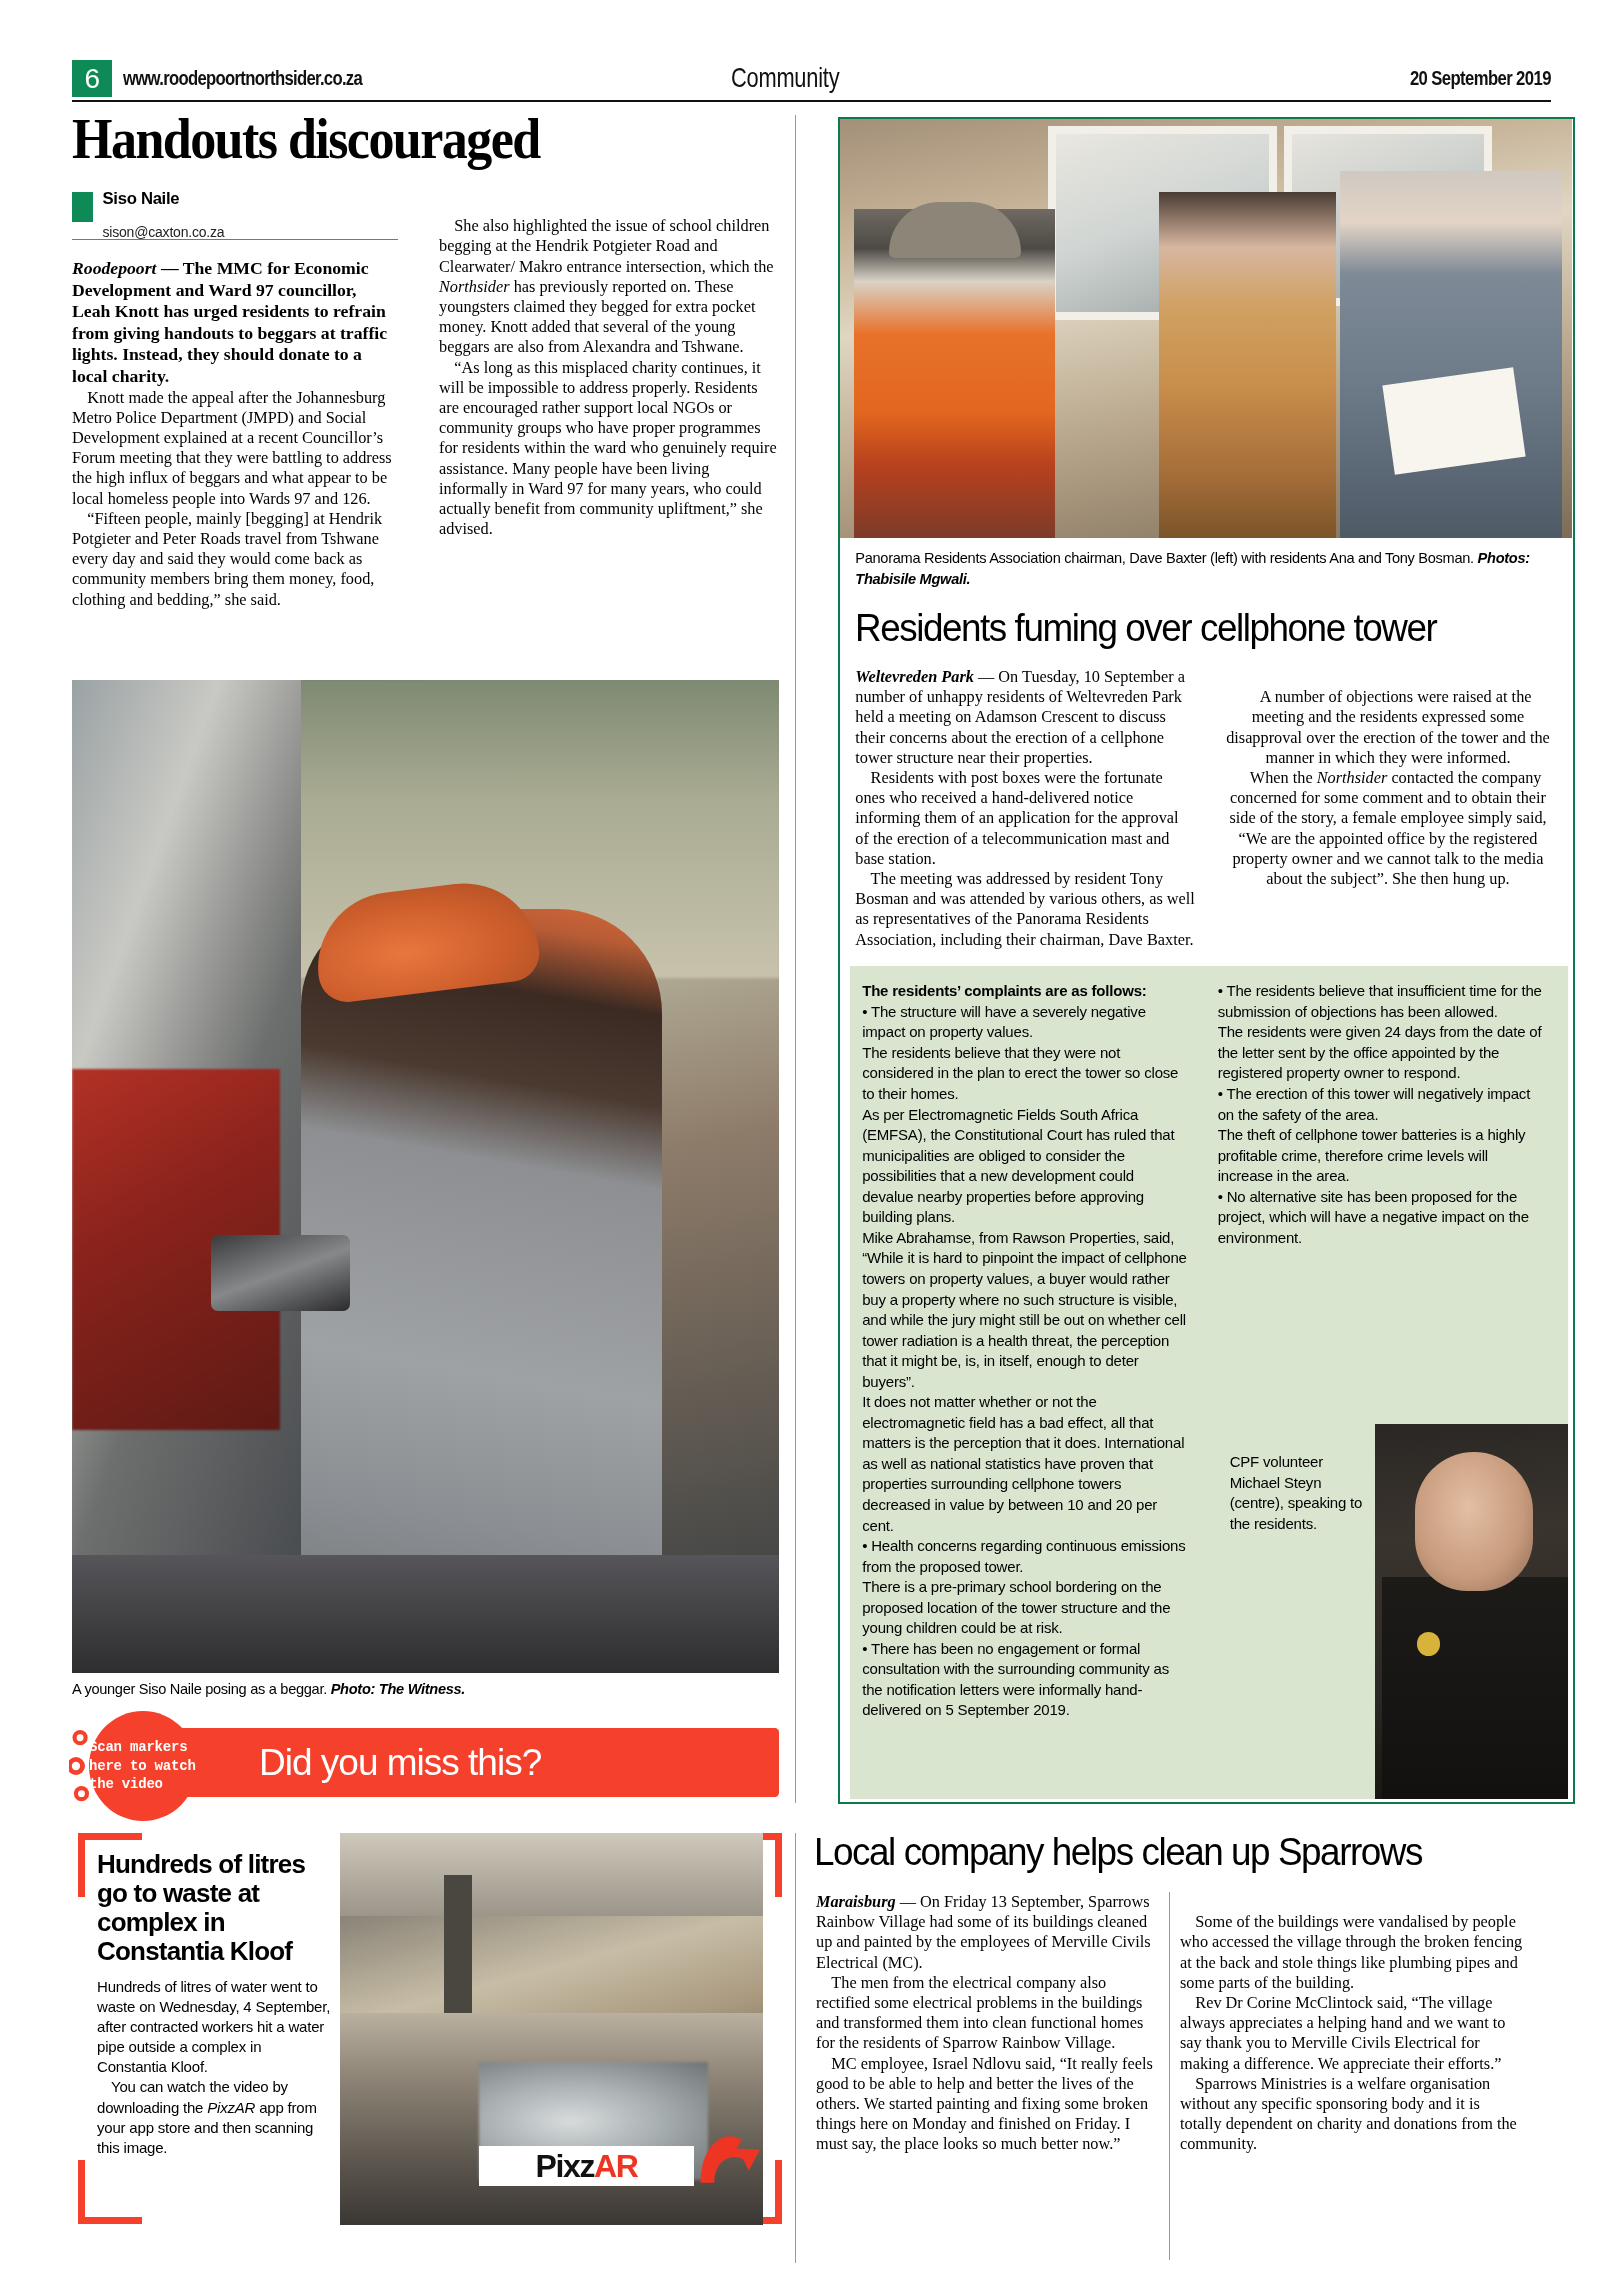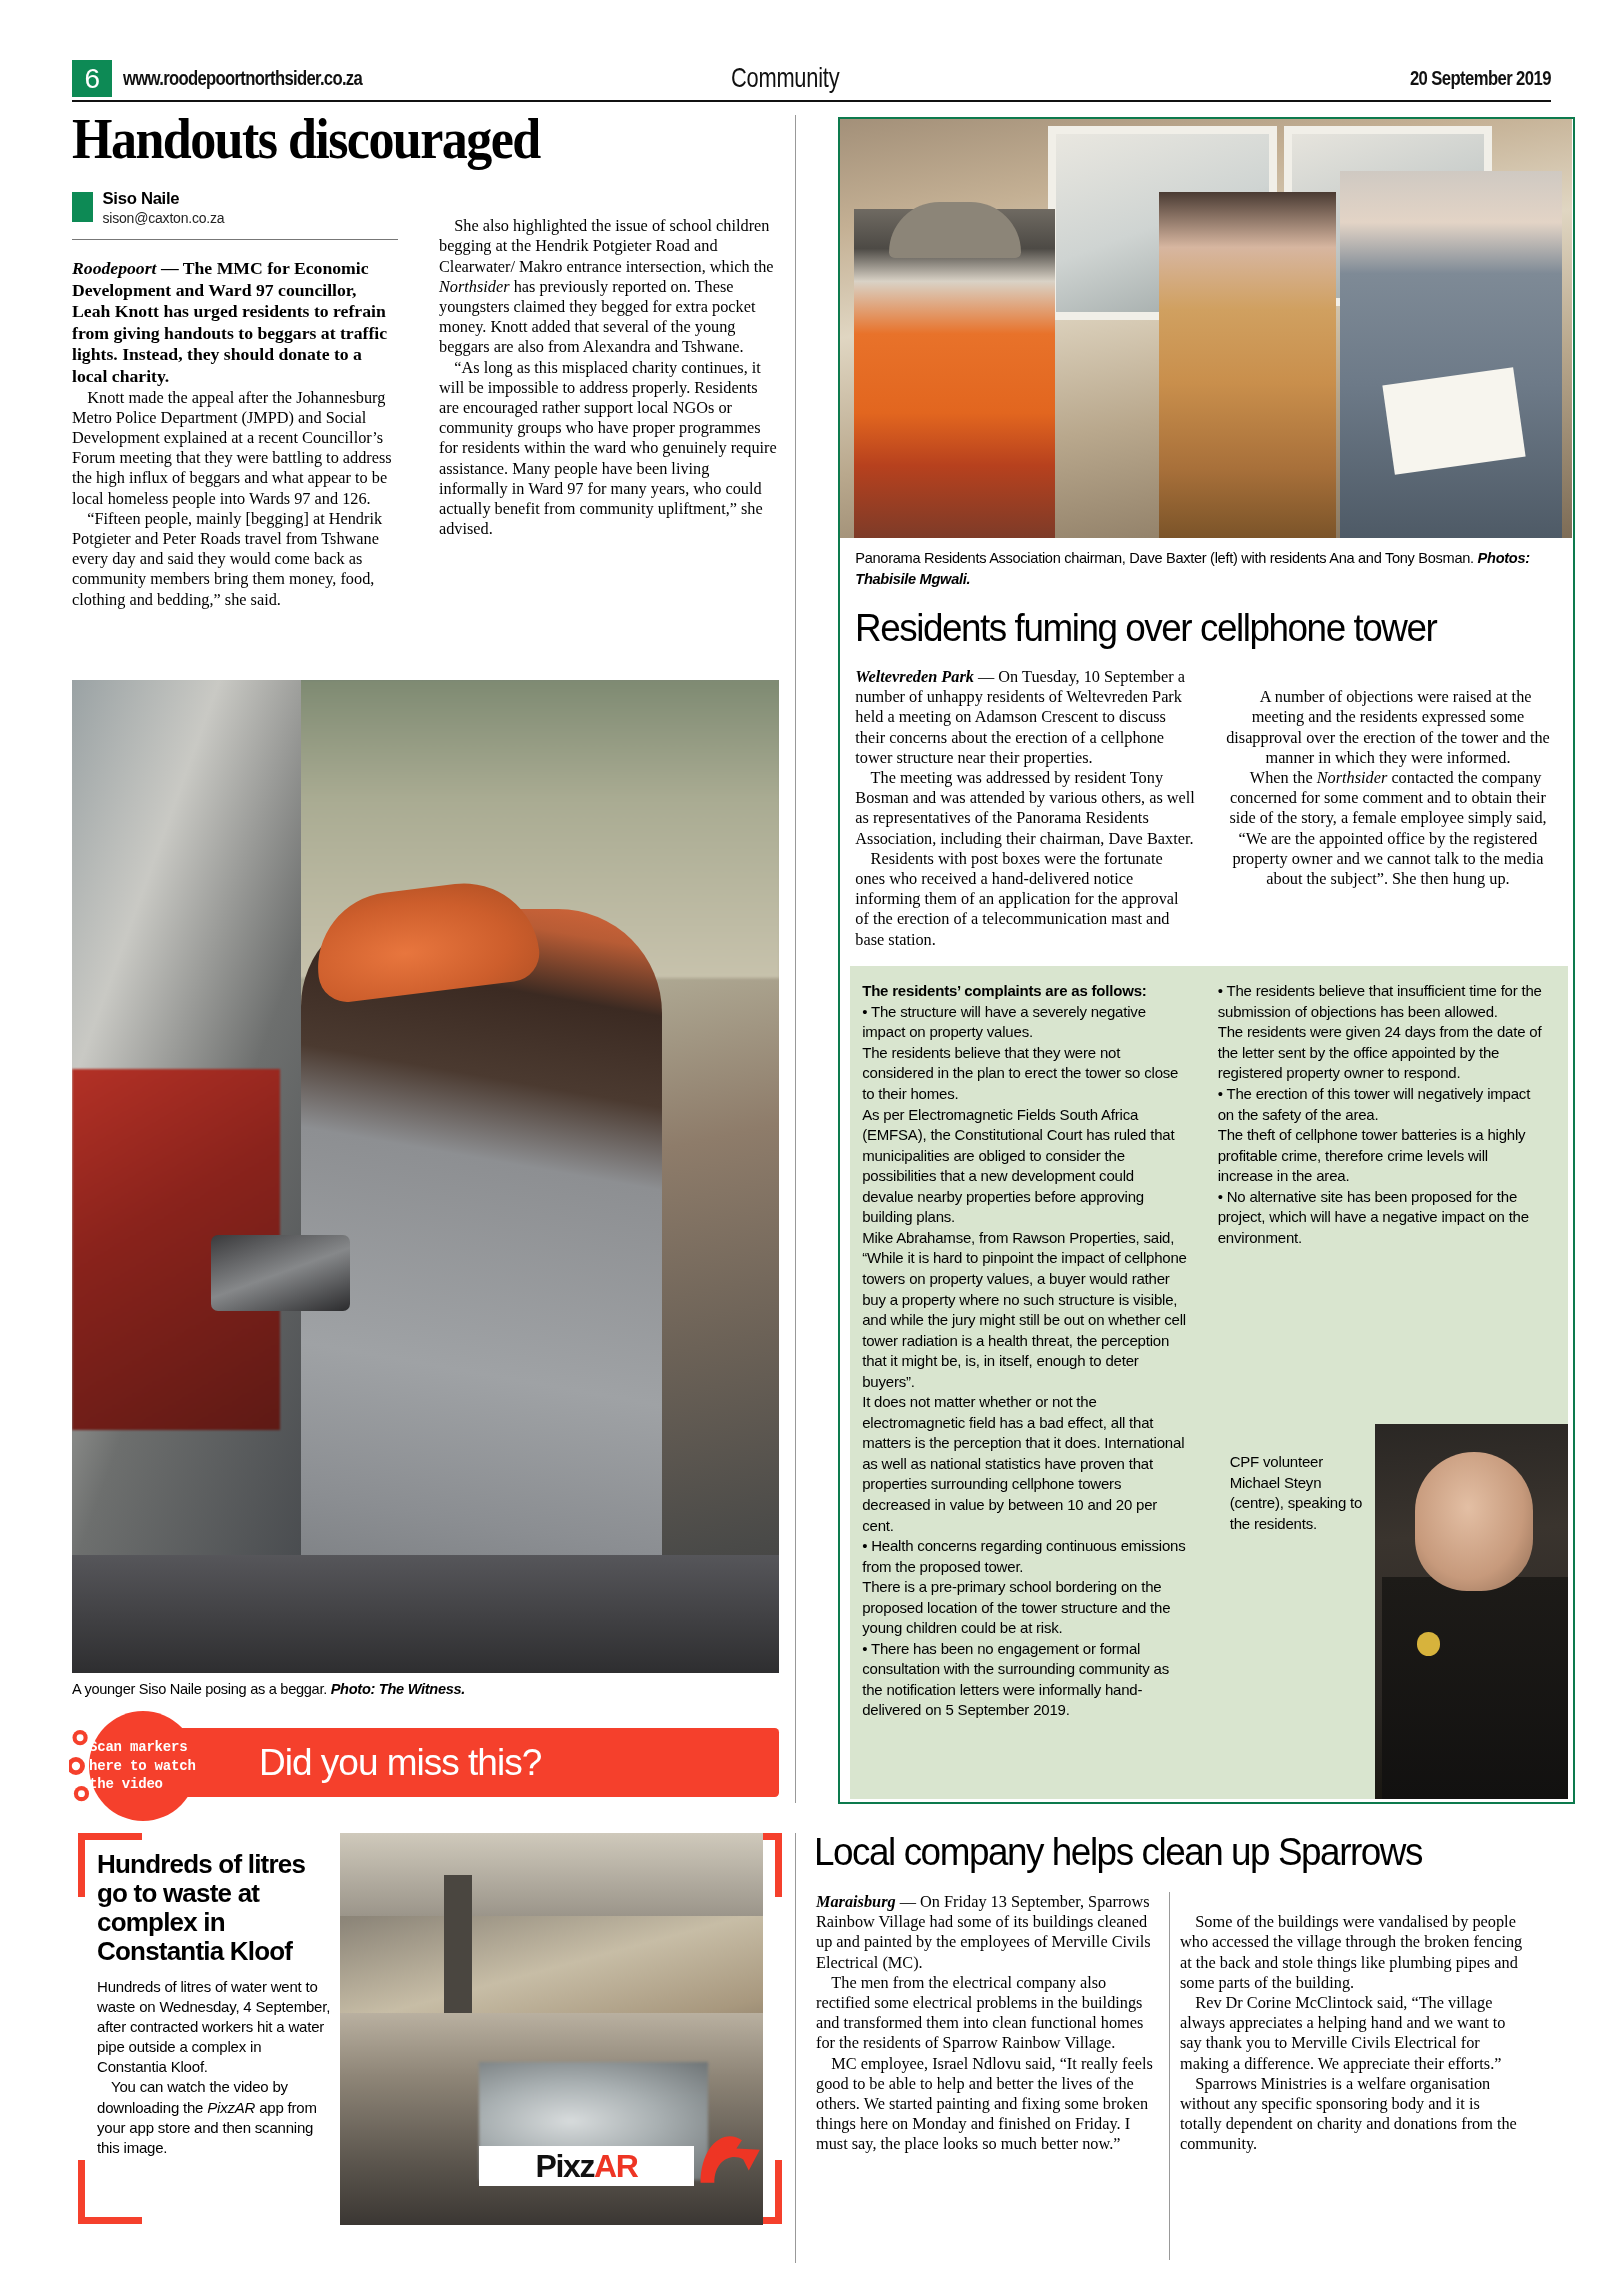--- a/index.html
+++ b/index.html
@@ -71,21 +71,21 @@
   #byline-swatch {
     position:absolute; left:0; top:2.8px; width:21px; height:30.5px;
     background:#0d8a55;
   }
   #byline-name {
     position:absolute; left:30.5px; top:0;
     font-family:"Liberation Sans", sans-serif;
     font-size:16.7px; font-weight:700; letter-spacing:-0.3px;
   }
   #byline-email {
-    position:absolute; left:30.5px; top:21px;
+    position:absolute; left:30.5px; top:35px;
     font-family:"Liberation Sans", sans-serif;
     font-size:14px; font-weight:400; letter-spacing:-0.2px;
     color:#222;
   }
   #byline-rule {
     position:absolute; left:0; top:50px; width:326px; height:1.4px;
     background:#777;
   }
 
   
@@ -460,22 +460,22 @@
     <div class="man-right"></div>
     <div class="paper"></div>
   </div>
 
   <div id="tower-caption"><span>Panorama Residents Association chairman, Dave Baxter (left) with residents Ana and Tony Bosman. </span><span class="credit">Photos: Thabisile Mgwali.</span></div>
 
   <div id="tower-headline">Residents fuming over cellphone tower</div>
 
   <div id="s2c1" class="serif-col">
     <p class="noindent"><span class="place-it">Weltevreden Park</span><span> — On Tuesday, 10 September a number of unhappy residents of Weltevreden Park held a meeting on Adamson Crescent to discuss their concerns about the erection of a cellphone tower structure near their properties.</span></p>
+    <p>Residents with post boxes were the fortunate ones who received a hand-delivered notice informing them of an application for the approval of the erection of a telecommunication mast and base station.</p>
     <p>The meeting was addressed by resident Tony Bosman and was attended by various others, as well as representatives of the Panorama Residents Association, including their chairman, Dave Baxter.</p>
-    <p>Residents with post boxes were the fortunate ones who received a hand-delivered notice informing them of an application for the approval of the erection of a telecommunication mast and base station.</p>
   </div>
 
   <div id="s2c2" class="serif-col">
     <p class="noindent"><span style="visibility:hidden">x</span></p>
     <p>A number of objections were raised at the meeting and the residents expressed some disapproval over the erection of the tower and the manner in which they were informed.</p>
     <p><span>When the </span><em>Northsider</em><span> contacted the company concerned for some comment and to obtain their side of the story, a female employee simply said, “We are the appointed office by the registered property owner and we cannot talk to the media about the subject”. She then hung up.</span></p>
   </div>
 
   <div id="complaints-box">
     <div id="cb-c1">

